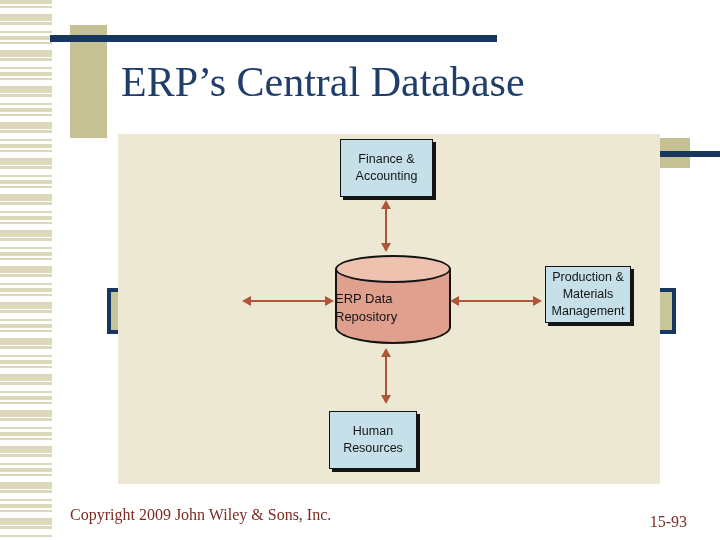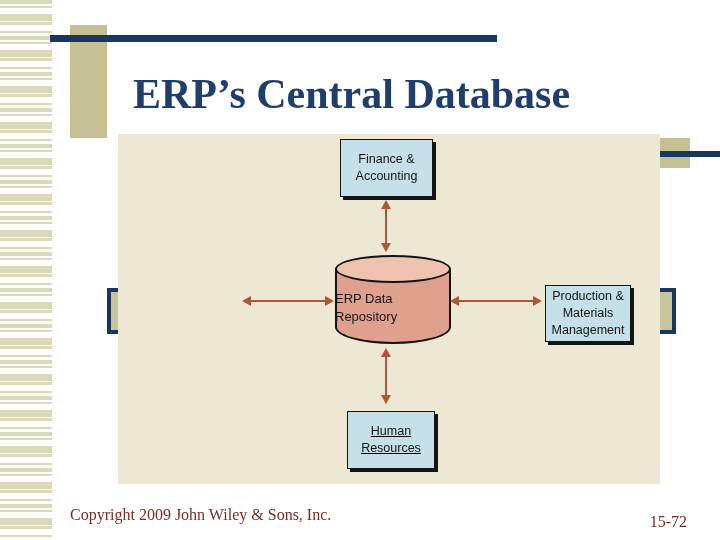--- a/index.html
+++ b/index.html
@@ -60,22 +60,22 @@
     position:absolute;box-sizing:border-box;background:var(--box-blue);
     border:1px solid var(--ink);box-shadow:3px 3px 0 var(--ink);
     display:flex;align-items:center;justify-content:center;
   }
   .dbox .lbl{
     font-size:12.5px;line-height:1.35;color:var(--ink);
     text-align:center;white-space:pre-line;
   }
   .box-top{left:222px;top:5px;width:93px;height:58px;}
   .box-left{left:30px;top:134px;width:87px;height:58px;}
-  .box-right{left:427px;top:151px;width:86px;height:57px;}
-  .box-bottom{left:229px;top:277px;width:88px;height:58px;text-decoration:underline;}
+  .box-right{left:427px;top:132px;width:86px;height:57px;}
+  .box-bottom{left:211px;top:277px;width:88px;height:58px;}
 
   
   .cylinder{position:absolute;left:217px;top:121px;width:116px;height:89px;}
   .cyl-body{
     position:absolute;left:0;top:14px;width:116px;height:75px;box-sizing:border-box;
     background:var(--cyl-body);border:2px solid var(--ink);border-top:none;
     border-radius:0 0 58px 58px / 0 0 17px 17px;
   }
   .cyl-top{
     position:absolute;left:0;top:0;width:116px;height:28px;box-sizing:border-box;
@@ -114,21 +114,21 @@
     font-size:16px;color:var(--footer);z-index:1;
   }
 </style>
 </head>
 <body>
 
 <div class="abs stripe-band"></div>
 
 <div class="abs title-accent-block"></div>
 <div class="abs title-underline-bar"></div>
-<h1 class="abs page-title" style="margin:16px;font-weight:bold">ERP’s Central Database</h1>
+<h1 class="abs page-title" style="margin:4px;font-weight:normal">ERP’s Central Database</h1>
 
 <div class="abs right-accent-square"></div>
 <div class="abs right-accent-bar"></div>
 <div class="abs mid-accent-band"></div>
 
 <div class="abs diagram-panel">
 
   <div class="dbox box-top">
     <span class="lbl">Finance &amp;
 Accounting</span>
@@ -170,13 +170,13 @@
   </div>
   <div class="harrow arrow-right">
     <span class="head-left"></span>
     <span class="shaft"></span>
     <span class="head-right"></span>
   </div>
 
 </div>
 
 <div class="abs footer-copyright">Copyright 2009 John Wiley &amp; Sons, Inc.</div>
-<div class="abs footer-slide-number">15-72</div>
+<div class="abs footer-slide-number">15-93</div>
 
 </body></html>

